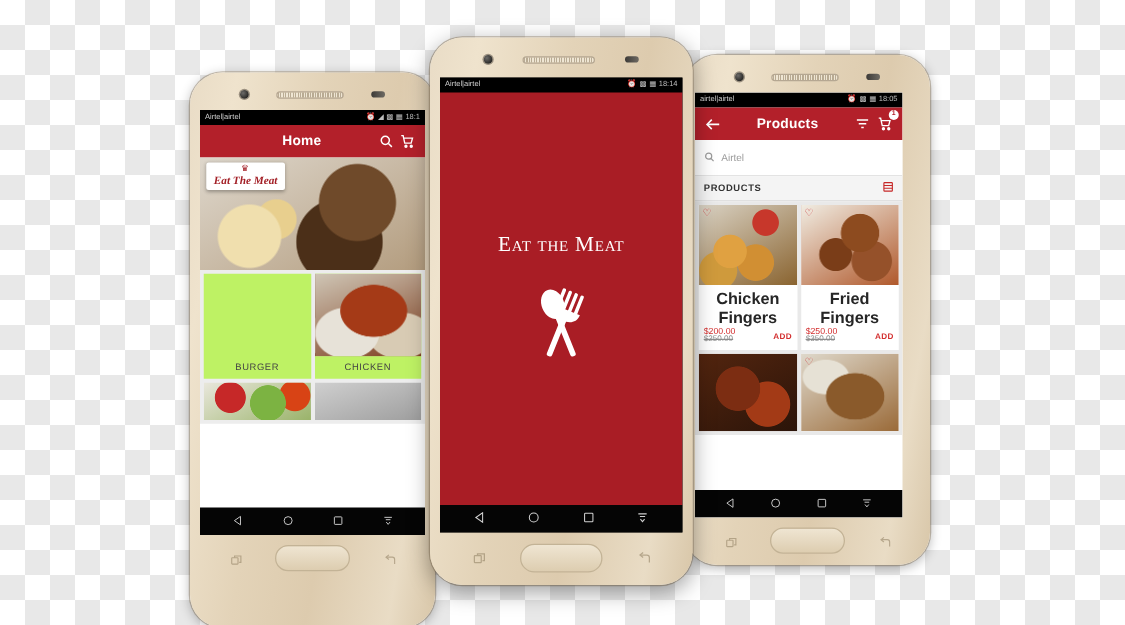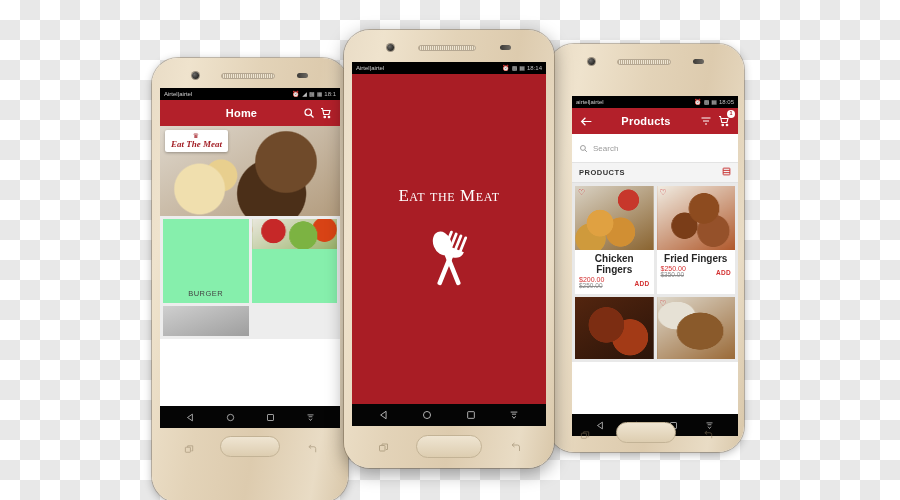--- a/index.html
+++ b/index.html
@@ -71,21 +71,21 @@
                 background: #fff; padding: 2px 6px 3px; border-radius: 2px;
                 text-align: center; box-shadow: 0 1px 3px rgba(0,0,0,.3); }
   .logo-badge .crown { font-size: 7px; color: #a31f26; line-height: 7px; letter-spacing: 1px; }
   .logo-badge .lg-txt { font-size: 9px; color: #a31f26; font-family: "Liberation Serif", serif;
                         font-style: italic; font-weight: 700; line-height: 10px; white-space: nowrap; }
 
   .sect-head { background: #f3f3f3; padding: 5px 8px; font-size: 8px; font-weight: 700;
                color: #333; letter-spacing: .6px; border-bottom: 1px solid #e0e0e0; }
   .grid2 { display: grid; grid-template-columns: 1fr 1fr; gap: 3px; padding: 3px;
            background: #ededed; }
-  .cat-card { background: #86efac; overflow: hidden; }
+  .cat-card { background: #bef264; overflow: hidden; }
   .cat-img { height: 66px; background-size: cover; background-position: center; }
   .cat-name { text-align: center; font-size: 7.5px; color: #444; padding: 4px 0 5px;
               letter-spacing: .5px; }
 
   
   .splash { background: #a91d25; height: 100%; display: flex; flex-direction: column;
             align-items: center; justify-content: center; position: relative; }
   .splash .brand { color: #fff; font-family: "Liberation Serif", serif;
                    font-size: 17px; letter-spacing: .6px; font-variant: small-caps;
                    margin-bottom: 22px; }
@@ -98,21 +98,21 @@
   .prod-head { background: #f4f4f4; display: flex; align-items: center;
                justify-content: space-between; padding: 4px 7px; font-size: 7.5px;
                font-weight: 700; color: #333; letter-spacing: .5px;
                border-bottom: 1px solid #e0e0e0; }
   .pgrid { display: grid; grid-template-columns: 1fr 1fr; gap: 3px; padding: 3px;
            background: #e9e9e9; }
   .pcard { background: #fff; overflow: hidden; position: relative; }
   .pimg { height: 64px; background-size: cover; background-position: center; position: relative; }
   .heart { position: absolute; left: 3px; top: 3px; font-size: 8px; color: #c62828;
            text-shadow: 0 0 2px rgba(255,255,255,.9); line-height: 1; }
-  .pname { text-align: center; font-size: 10px; font-weight: 700; color: #262626;
+  .pname { text-align: center; font-size: 13px; font-weight: 700; color: #262626;
            padding: 3px 1px 1px; }
   .prow { display: flex; align-items: center; justify-content: space-between;
           padding: 0 4px 4px; }
   .pprices { line-height: 1.05; }
   .pnew { font-size: 7px; color: #d32f2f; display: block; }
   .pold { font-size: 6.5px; color: #8d8d8d; text-decoration: line-through; display: block; }
   .addbtn { font-size: 6.5px; color: #d32f2f; font-weight: 700; letter-spacing: .3px; }
 
   .cartwrap { position: relative; }
   .badge { position: absolute; top: -4px; right: -4px; background: #fff; color: #b3202a;
@@ -218,20 +218,24 @@
         </div>
       </div>
 
 
       <div class="grid2">
         <div class="cat-card">
           <div class="cat-img f-burger"></div>
           <div class="cat-name">BURGER</div>
         </div>
         <div class="cat-card">
+          <div class="cat-img f-chicken"></div>
+          <div class="cat-name">CHICKEN</div>
+        </div>
+        <div class="cat-card">
           <div class="cat-img f-salad" style="height:30px;"></div>
         </div>
         <div class="cat-card">
           <div class="cat-img f-gray" style="height:30px;"></div>
         </div>
       </div>
 
       <div class="navbar-bottom">
         <span class="nv">
           <svg width="9" height="9" viewBox="0 0 24 24">
@@ -273,21 +277,21 @@
     </span>
   </div>
 
   <div class="phone" style="left:548px; top:44px; width:196px; height:408px;">
     <div class="topbar-hw" style="top:14px;">
       <div class="cam" style="margin-right:22px;"></div>
       <div class="speaker" style="width:54px;"></div>
       <div class="sensor" style="margin-left:22px;"></div>
     </div>
 
-    <div class="screen" style="left:24px; top:30px; width:166px; height:340px; background:#fff;margin-top:22px;">
+    <div class="screen" style="left:8px; top:30px; width:166px; height:340px; background:#fff;">
 
       <div class="statusbar">
         <span>airtel|airtel</span>
         <span class="sb-right">
           <span class="sb-ic">⏰</span>
           <span class="sb-ic">▩</span>
           <span class="sb-ic">▦</span>
           <span class="sb-ic">18:05</span>
         </span>
       </div>
@@ -317,21 +321,21 @@
         </div>
       </div>
 
       <div class="searchrow">
         <span>
           <svg width="9" height="9" viewBox="0 0 24 24" fill="none" stroke="#9b9b9b" stroke-width="2.6">
             <circle cx="10.5" cy="10.5" r="6.5"></circle>
               <line x1="15.5" y1="15.5" x2="21" y2="21"></line>
           </svg>
         </span>
-        <span class="ph">Search</span>
+        <span class="ph">Airtel</span>
       </div>
 
       <div class="prod-head">
         <span>PRODUCTS</span>
         <span>
           <svg width="9" height="9" viewBox="0 0 24 24" fill="none" stroke="#c62828" stroke-width="2.4">
             <rect x="3" y="3" width="18" height="18" rx="1.5"></rect>
               <line x1="3" y1="9" x2="21" y2="9"></line>
               <line x1="3" y1="15" x2="21" y2="15"></line>
           </svg>

